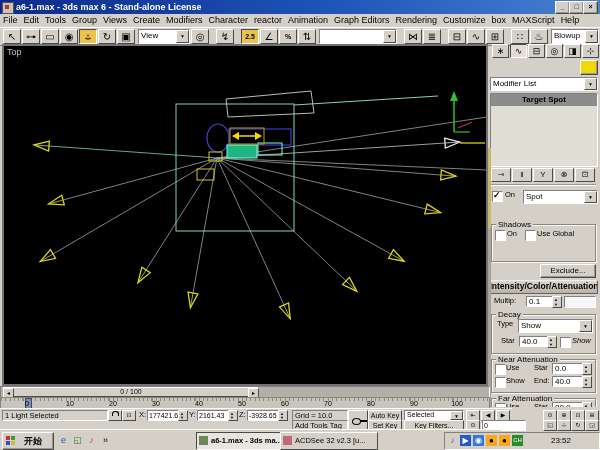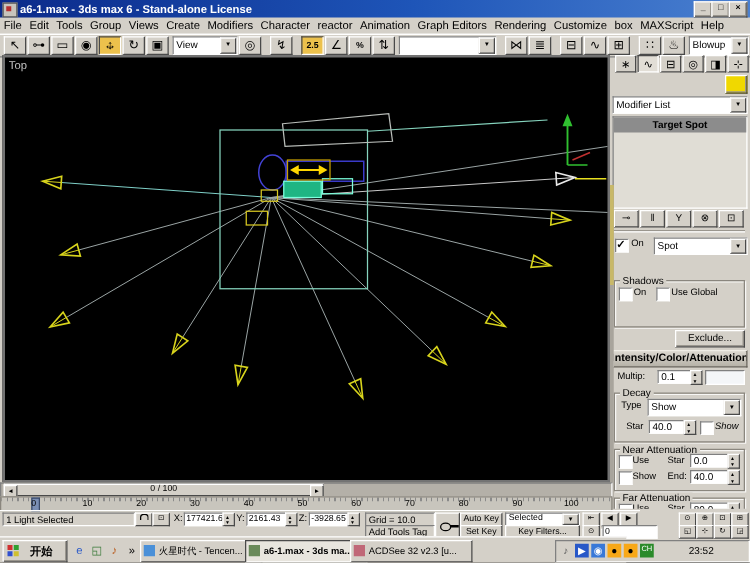--- a/index.html
+++ b/index.html
@@ -313,21 +313,20 @@
     <span class="flag">
       <i style="background:#d03030"></i>
         <i style="background:#30a030"></i>
         <i style="background:#3050d0"></i>
         <i style="background:#d0c030"></i>
     </span>
     <span style="padding-left:10px">开始</span>
   </div>
   <div class="abs" id="quicklaunch" style="left:56px;top:3px"><span class="ql" style="color: rgb(40, 88, 200);">e</span><span class="ql" style="color: rgb(58, 122, 58);">◱</span><span class="ql" style="color: rgb(184, 88, 24);">♪</span><span class="ql" style="color: rgb(0, 0, 0);">»</span></div>
   <div class="abs" id="tasks" style="left:0;top:0;width:600px;height:21px">
-      <div class="task" style="left: 112px;"><span class="ti" style="background: rgb(74, 144, 216);"></span><span>火星时代 - Tencen...</span></div>
       <div class="task active" style="left: 196px;"><span class="ti" style="background: rgb(106, 138, 90);"></span><span>a6-1.max - 3ds ma...</span></div>
       <div class="task" style="left: 280px;"><span class="ti" style="background: rgb(192, 104, 120);"></span><span>ACDSee 32 v2.3 [u...</span></div>
     </div>
   <div id="tray">
     <span id="tray-icons"><span class="tri" style="color: rgb(85, 85, 85);">♪</span><span class="tri" style="color: rgb(255, 255, 255); background: rgb(40, 88, 200);">▶</span><span class="tri" style="color: rgb(255, 255, 255); background: rgb(56, 120, 216);">◉</span><span class="tri" style="color: rgb(0, 0, 0); background: rgb(248, 168, 24);">●</span><span class="tri" style="color: rgb(0, 0, 0); background: rgb(248, 168, 24);">●</span><span class="tri" style="color: rgb(255, 255, 255); background: rgb(42, 138, 42); font-size: 6px;">CH</span></span>
     <span id="clock">23:52</span>
   </div>
 </div>
 
 </body></html>

